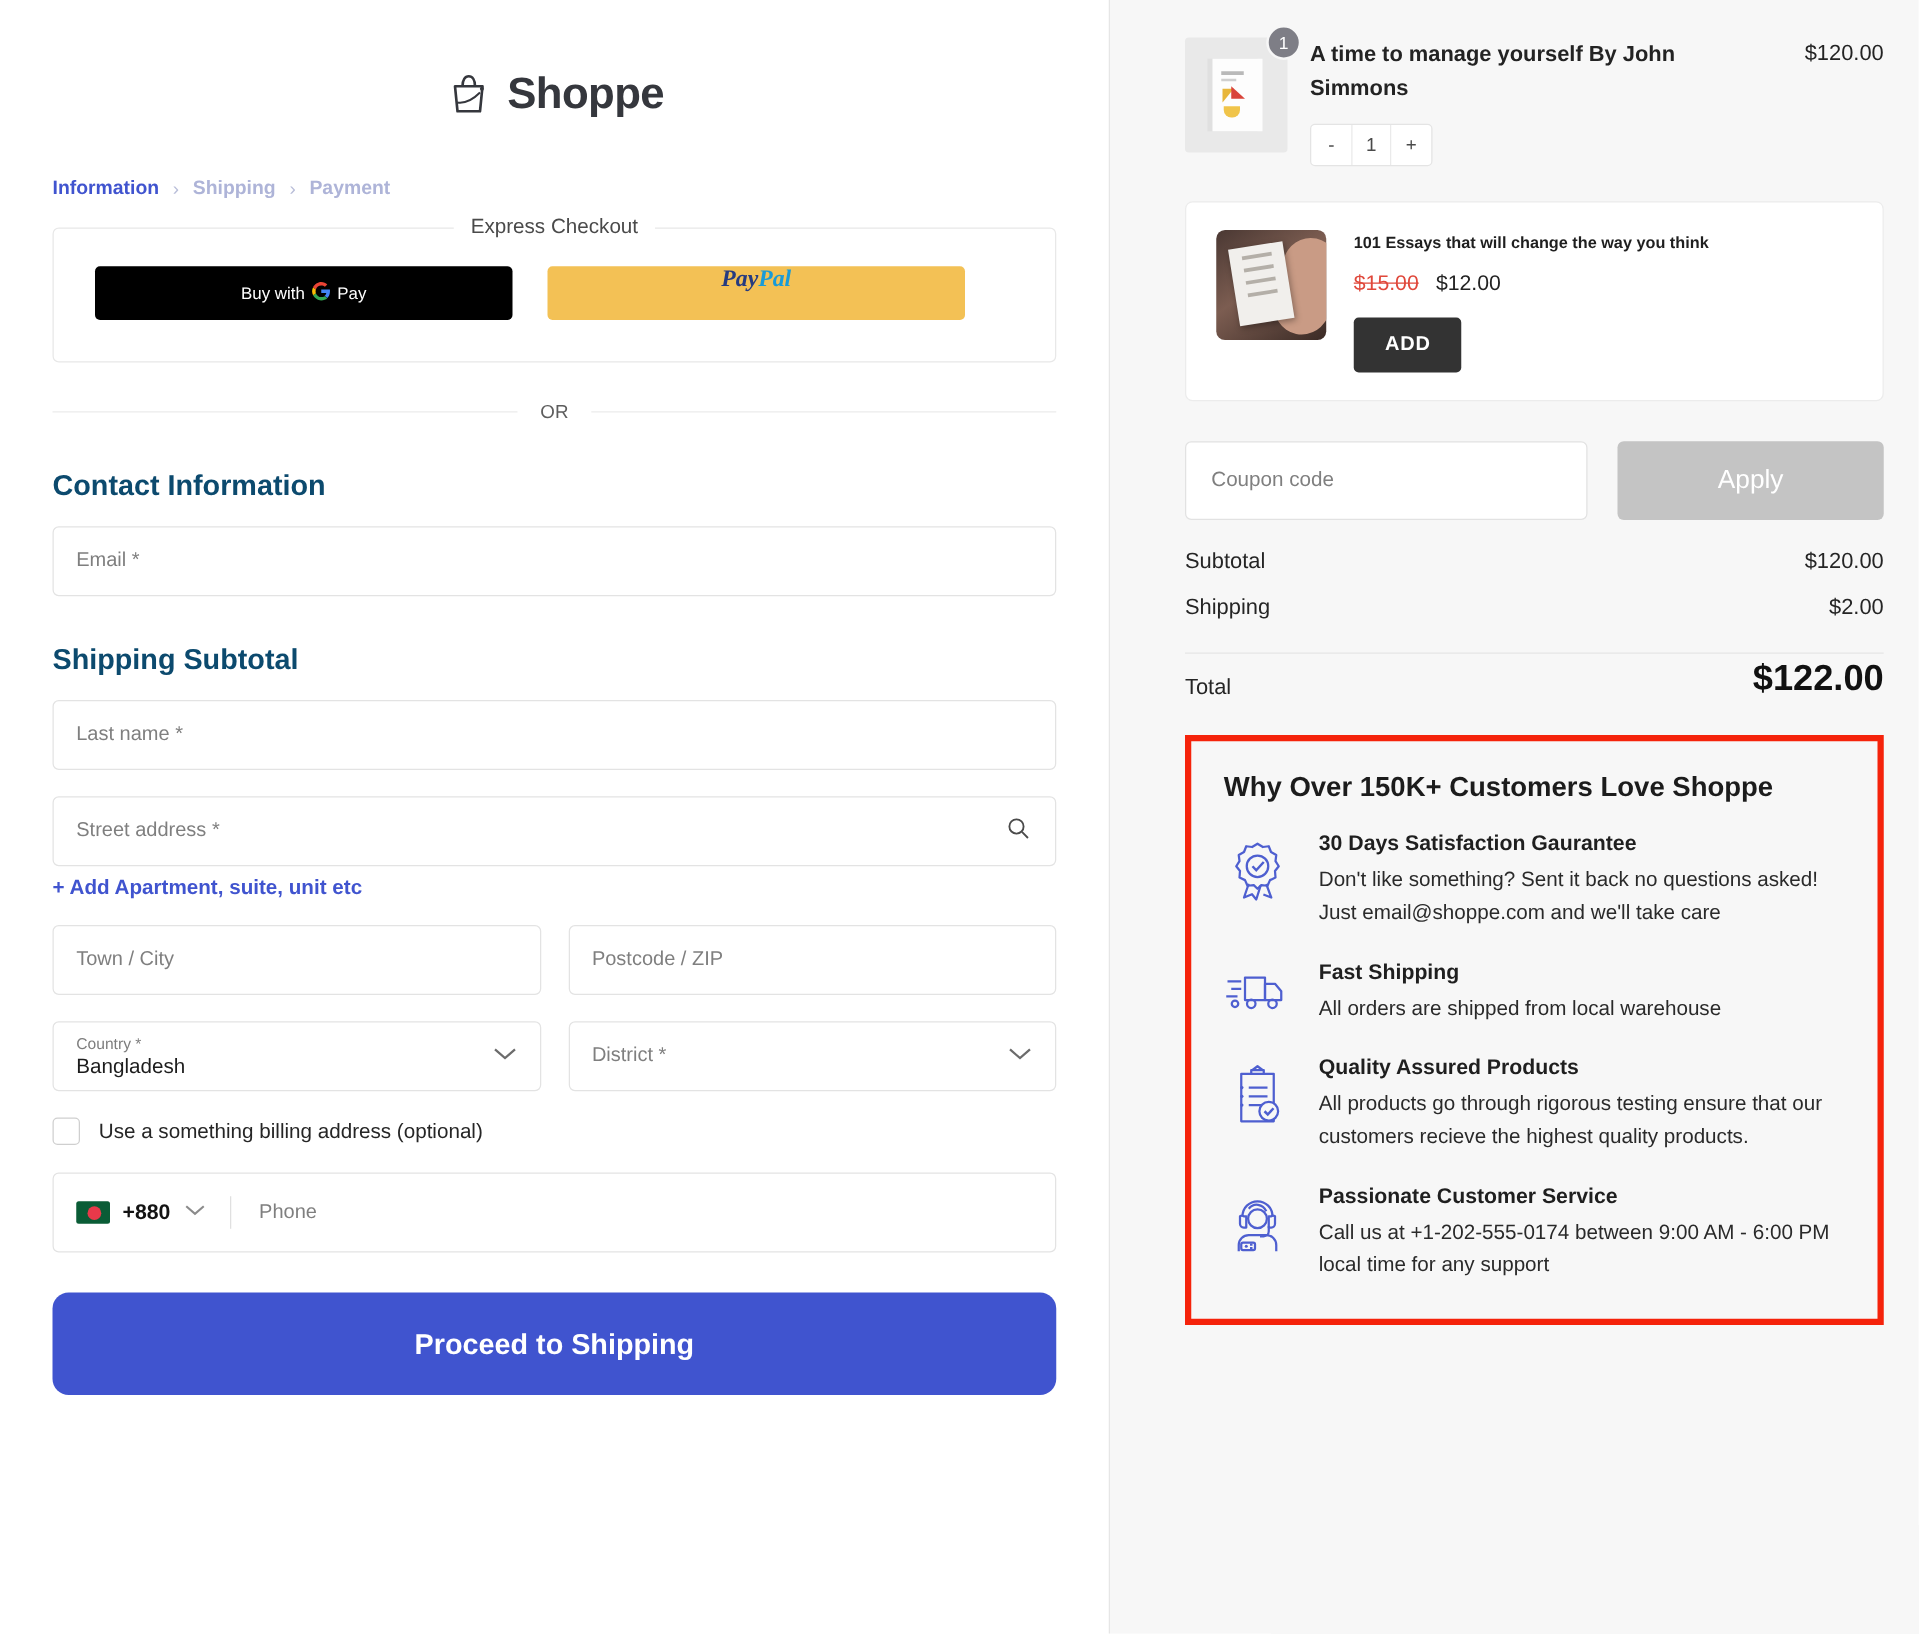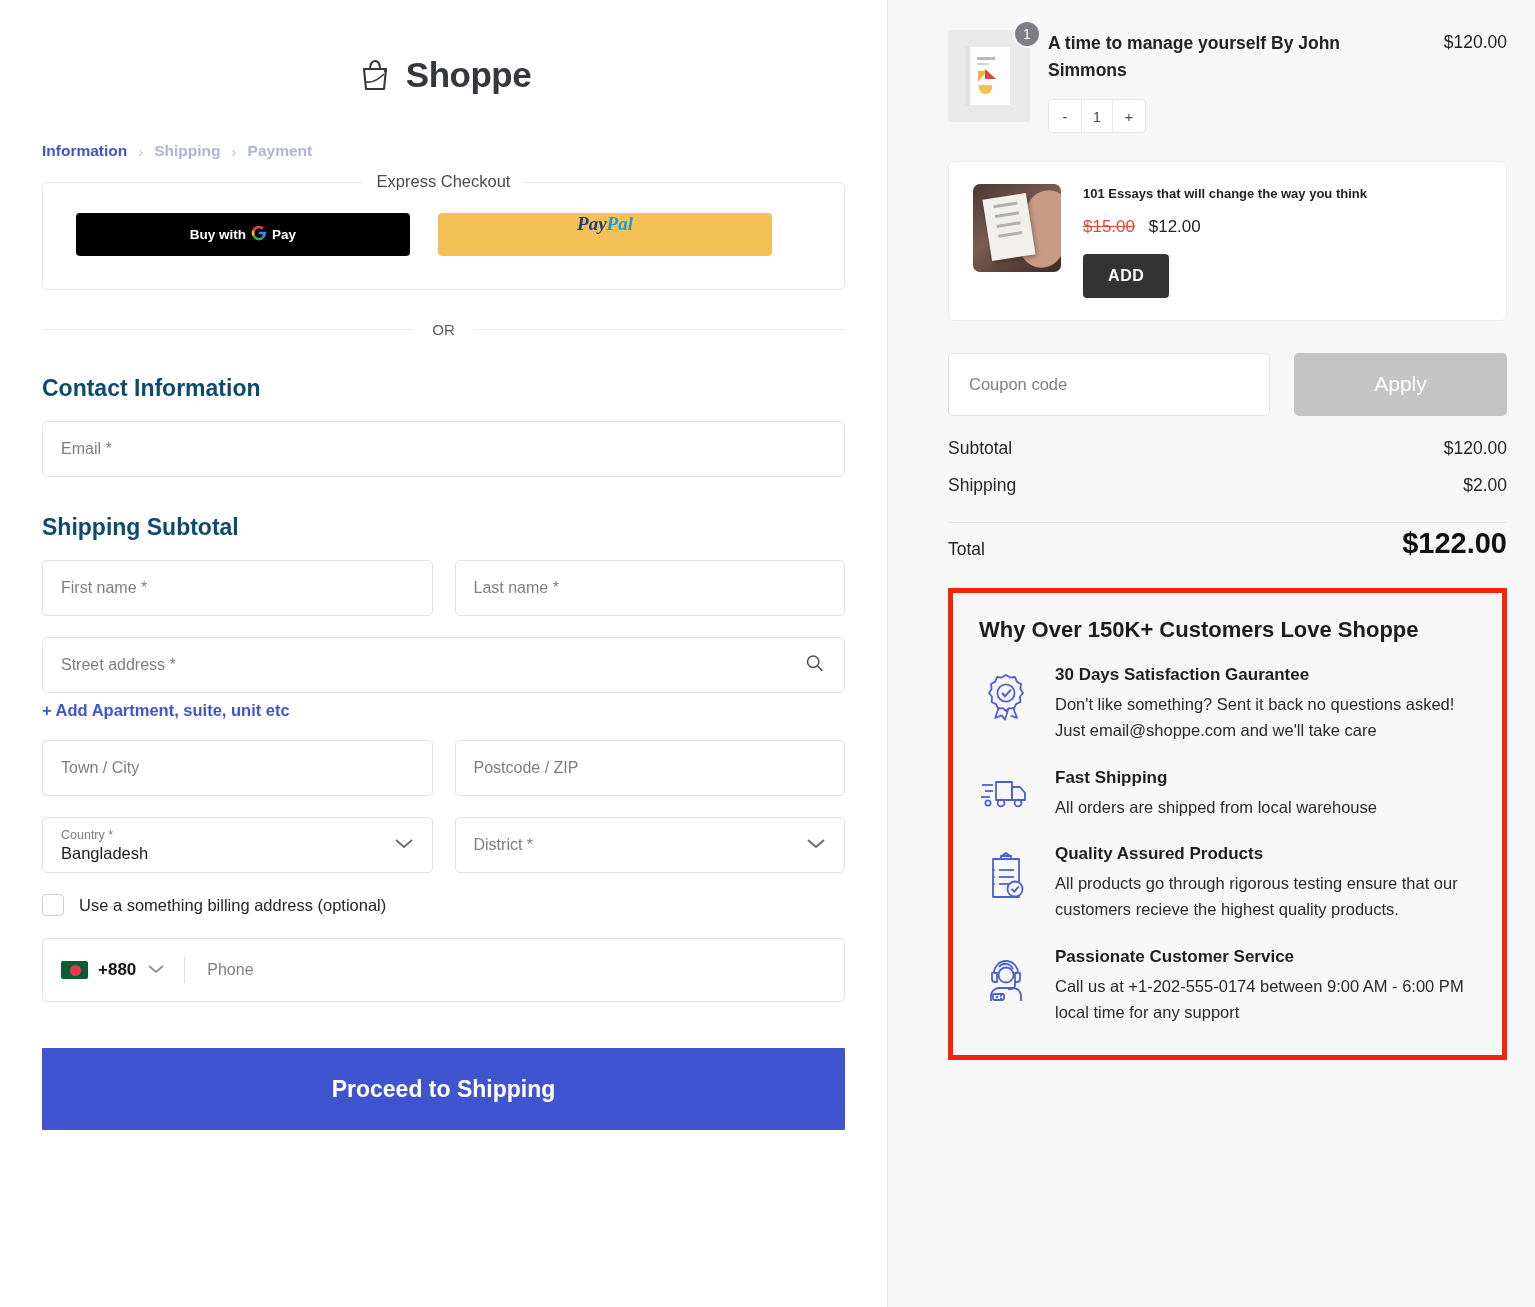--- a/index.html
+++ b/index.html
@@ -52,21 +52,21 @@
     text-align: center;
   }
   .express-legend span {
     background: #fff; padding: 0 14px;
     font-size: 16.5px; color: #4a4a4a;
   }
   .btn-gpay {
     flex: 0 0 334px; height: 43px;
     background: #000; border-radius: 4px;
     display: flex; align-items: center; justify-content: center;
-    gap: 5px; cursor: pointer; font-weight: bold;
+    gap: 5px; cursor: pointer;
   }
   .btn-gpay .lbl { color:#fff; font-size: 13.5px; }
   .gpay-g { font-size: 16px; font-weight: bold; line-height: 1; }
   .btn-paypal {
     flex: 0 0 334px; height: 43px;
     background: #f3c155; border-radius: 4px;
     display:flex; align-items:flex-start; justify-content:center;
     cursor: pointer;
   }
   .pp { font-size: 19px; font-weight: bold; font-style: italic; font-family: "Liberation Serif", serif; }
@@ -152,22 +152,22 @@
   .cc-num { font-size: 17px; color: #131313; font-weight: bold; }
   .cc-div { width: 1px; height: 26px; background: #e0e0e0; margin: 0 4px; }
   .phone-input {
     flex: 1; border: 0; outline: none; height: 100%;
     padding: 0 18px; font-size: 16px; font-family: "Liberation Sans", sans-serif;
     background: transparent; color: #202020;
   }
   .phone-input::placeholder { color: #7f7f7f; }
 
   .proceed {
-    width: 100%; height: 82px; margin-top: 46px;
-    background: #4054cf; border: 0; border-radius: 1px;
+    width: 100%; height: 82px; margin-top: 32px;
+    background: #4054cf; border: 0; border-radius: 13px;
     color: #fff; font-size: 23px; font-weight: bold;
     font-family: "Liberation Sans", sans-serif;
     cursor: pointer;
   }
 
   
   .right {
     width: 647px; height: 1307px;
     background: #f7f7f7;
     padding: 30px 28px 0 60px;
@@ -353,21 +353,20 @@
       <div class="or-text">OR</div>
       <div class="or-line"></div>
     </div>
 
     <div class="sec-title">Contact Information</div>
     <input class="fld" placeholder="Email *" style="">
 
     <div class="sec-title">Shipping Subtotal</div>
 
     <div class="row2">
-      <input class="fld" placeholder="First name *" style="">
       <input class="fld" placeholder="Last name *" style="">
     </div>
 
     <div class="street-wrap">
       <input class="fld" placeholder="Street address *" style="">
       <span class="street-search">
         <svg width="21" height="21" viewBox="0 0 24 24" fill="none" stroke="#4b4b4b" stroke-width="1.7">
           <circle cx="10.5" cy="10.5" r="6.5"></circle>
             <line x1="15.5" y1="15.5" x2="21" y2="21"></line>
         </svg>

